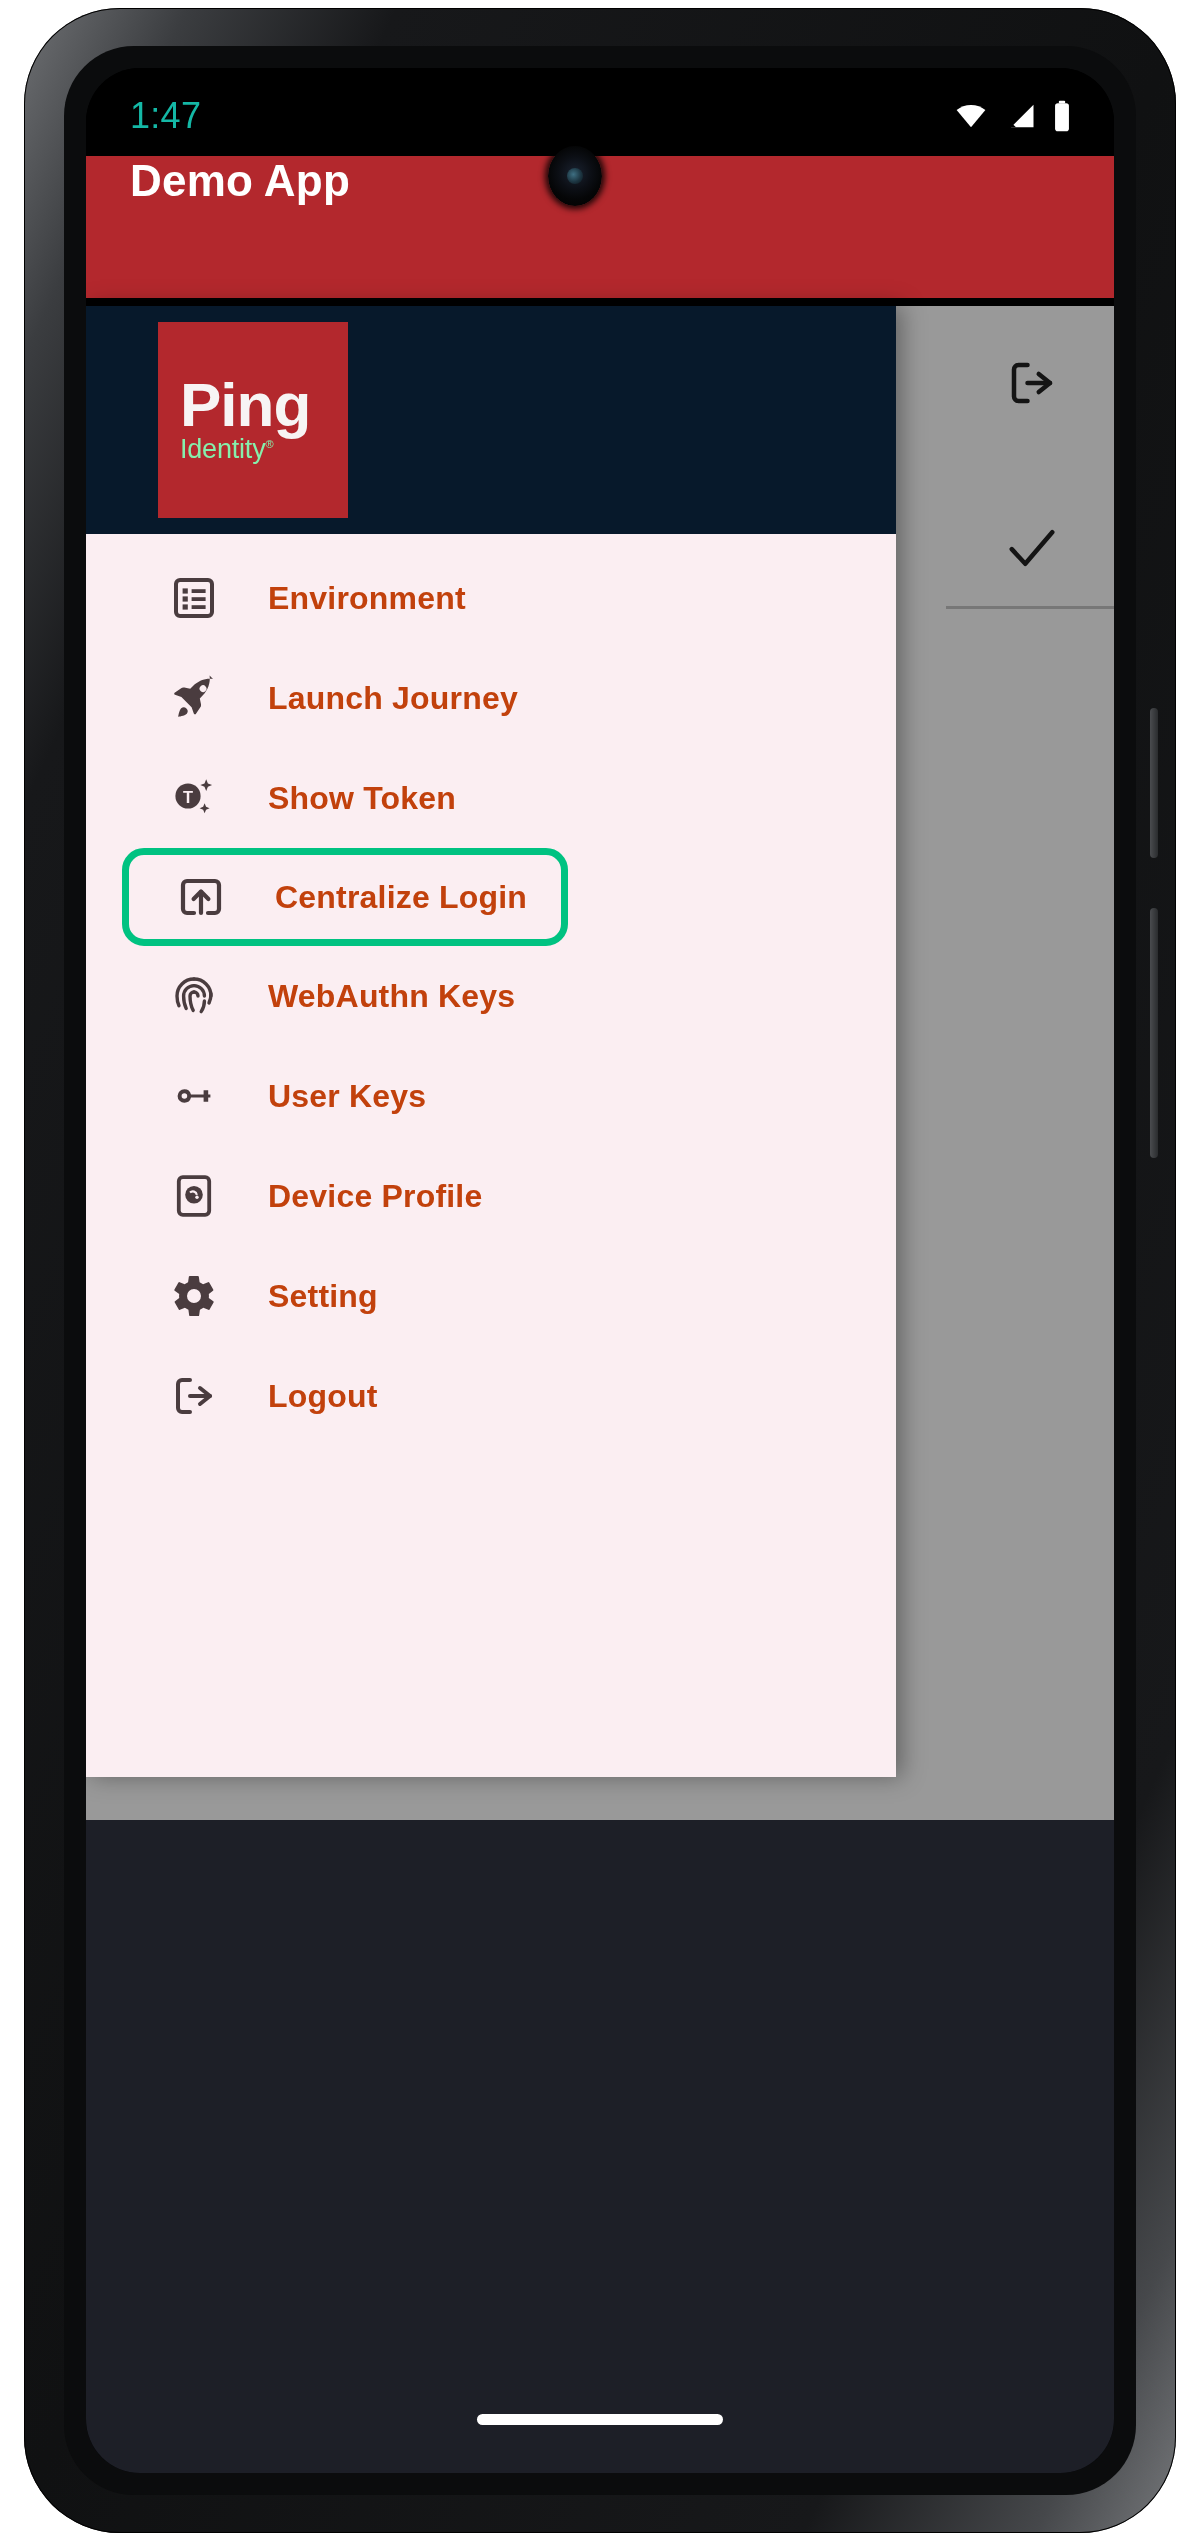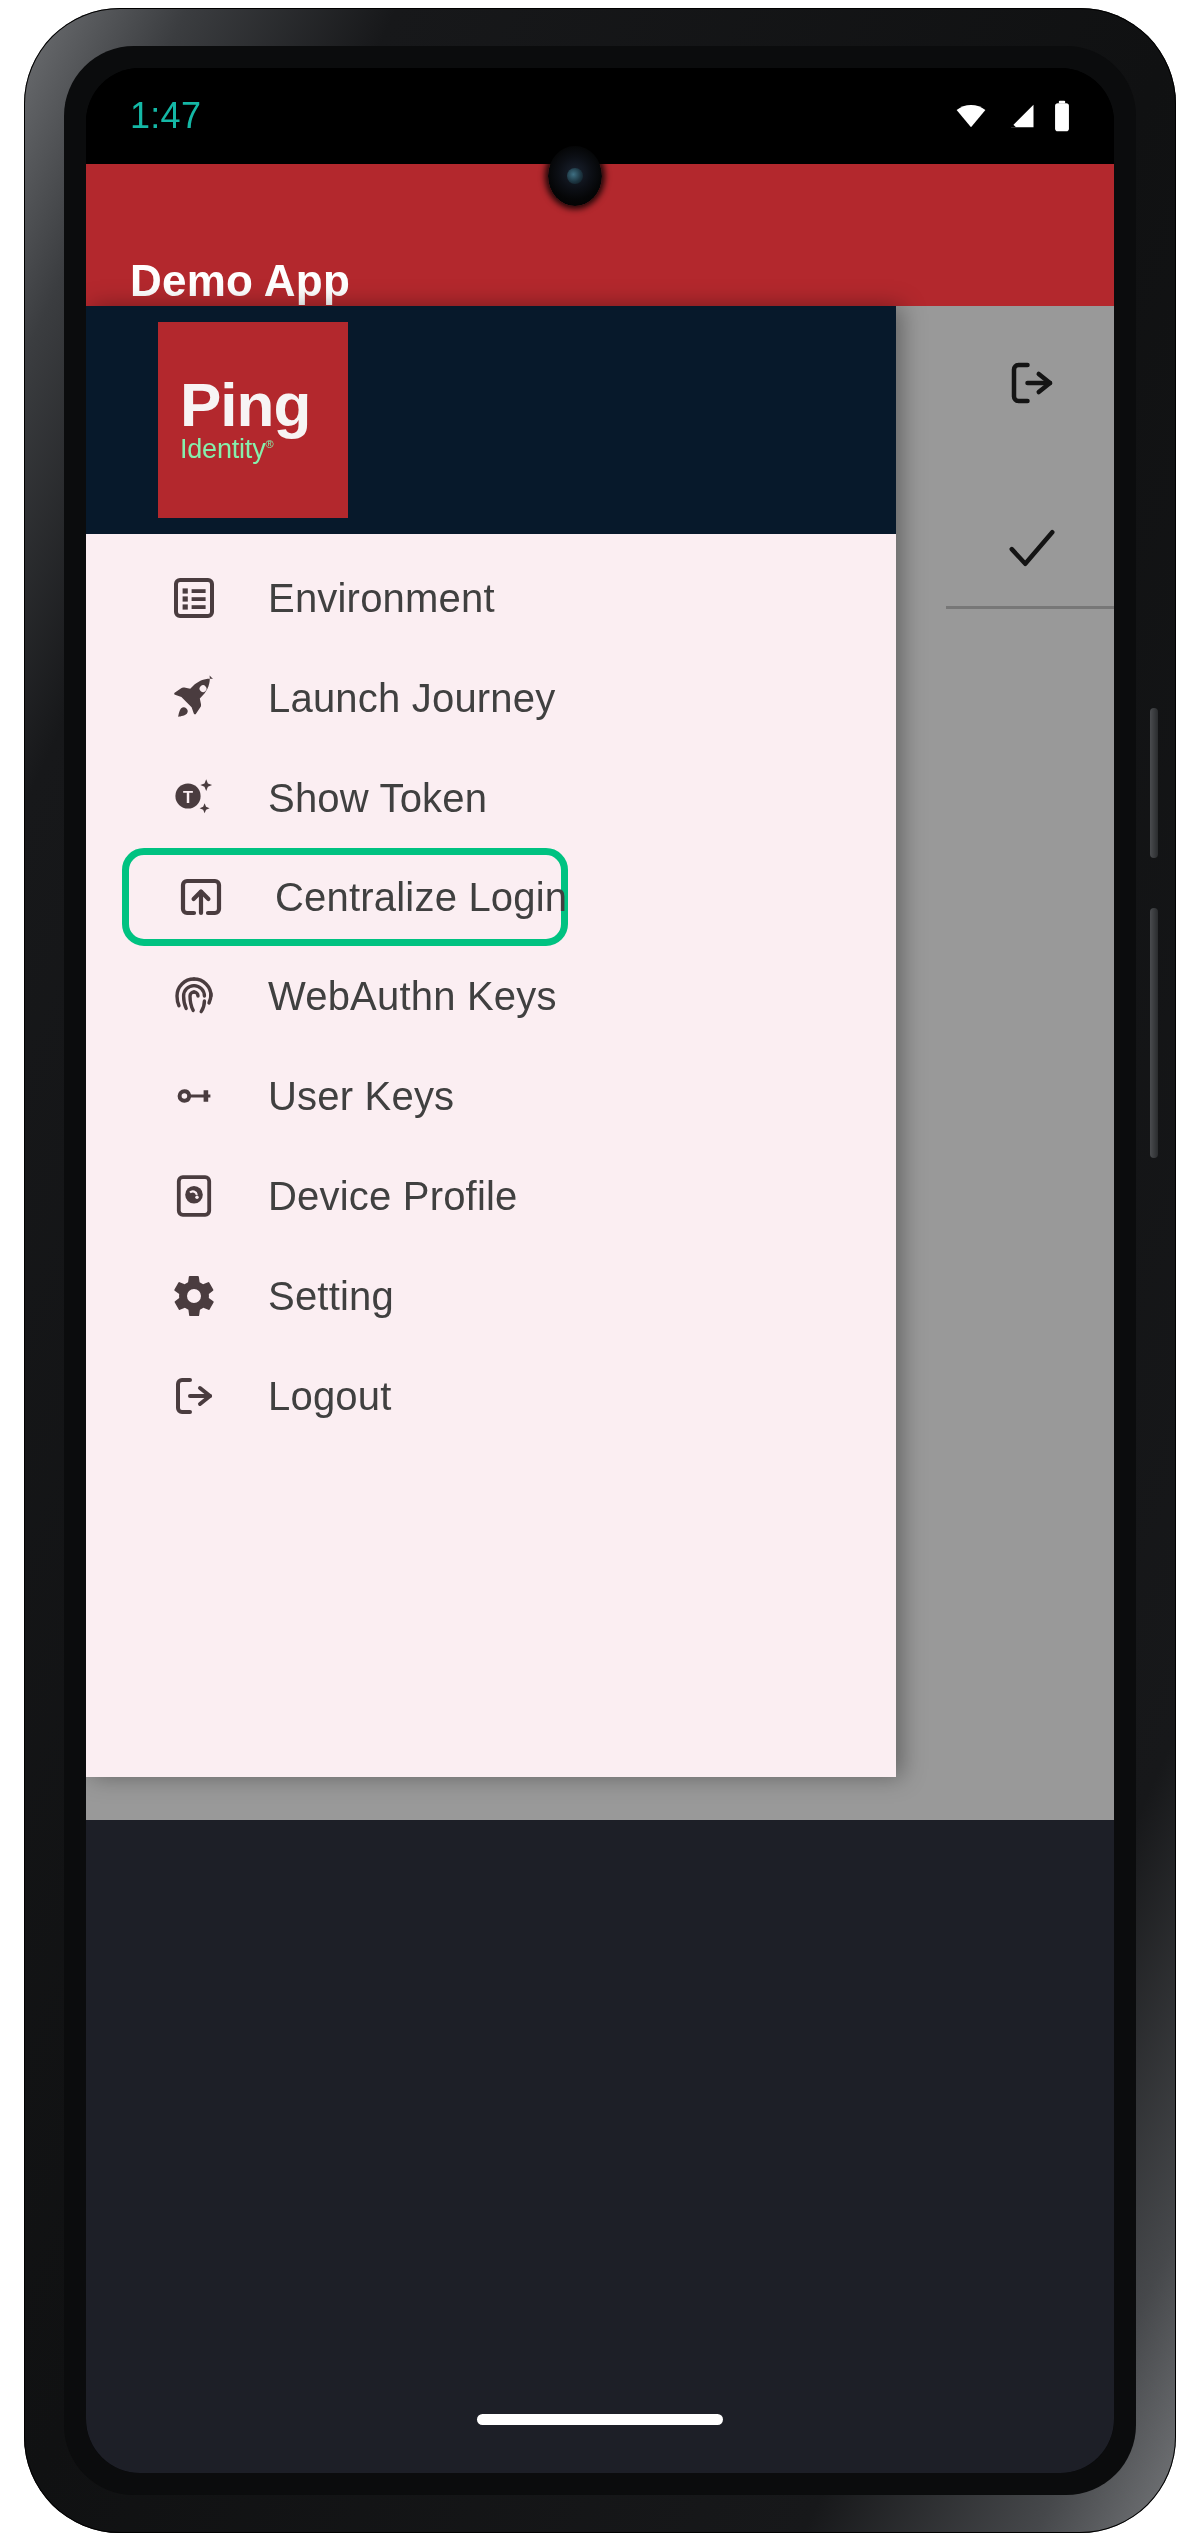--- a/index.html
+++ b/index.html
@@ -75,24 +75,24 @@
   }
   #camera::after {
     content:"";
     position:absolute; left:19px; top:22px;
     width:16px; height:16px; border-radius:50%;
     background: radial-gradient(circle at 40% 40%, #3e6f82 0%, #1d3642 55%, #0a1218 100%);
   }
 
   
   #app-bar {
-    position: absolute; left: 0; top: 96px;
+    position: absolute; left: 0; top: 88px;
     width: 1028px; height: 142px;
     background: #b3282d;
-    display: flex; align-items: flex-end;
+    display: flex; align-items: flex-start;
     padding-left: 44px;
   }
   #app-bar-title {
     color: #ffffff;
     font-size: 44px;
     font-weight: bold;
     letter-spacing: 0.2px;
   }
 
   
@@ -181,24 +181,25 @@
   }
   .drawer-item .di-icon {
     width: 48px; height: 48px;
     color: #4a3c3f;
     flex: 0 0 48px;
     display: flex; align-items: center; justify-content: center;
   }
   .drawer-item .di-icon svg { width: 48px; height: 48px; display: block; }
   .drawer-item .di-label {
     margin-left: 50px;
-    color: #404040;
-    font-size: 40px;
+    color: #c2410c;
+    font-size: 32px;
     letter-spacing: 0.2px;
     white-space: nowrap;
+    font-weight: bold;
   }
   .drawer-item.highlighted {
     margin-left: 36px;
     margin-right: 8px;
     padding-left: 48px;
     width: 446px;
     border: 7px solid #00c281;
     border-radius: 22px;
     height: 98px;
   }

